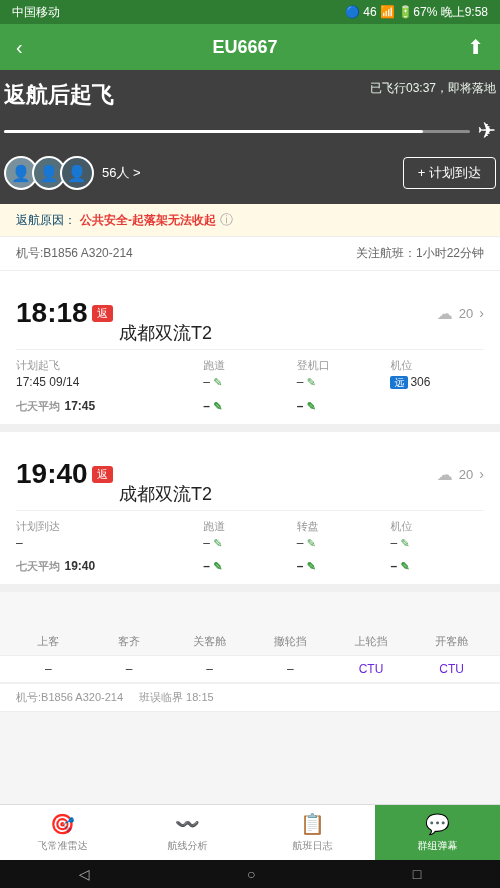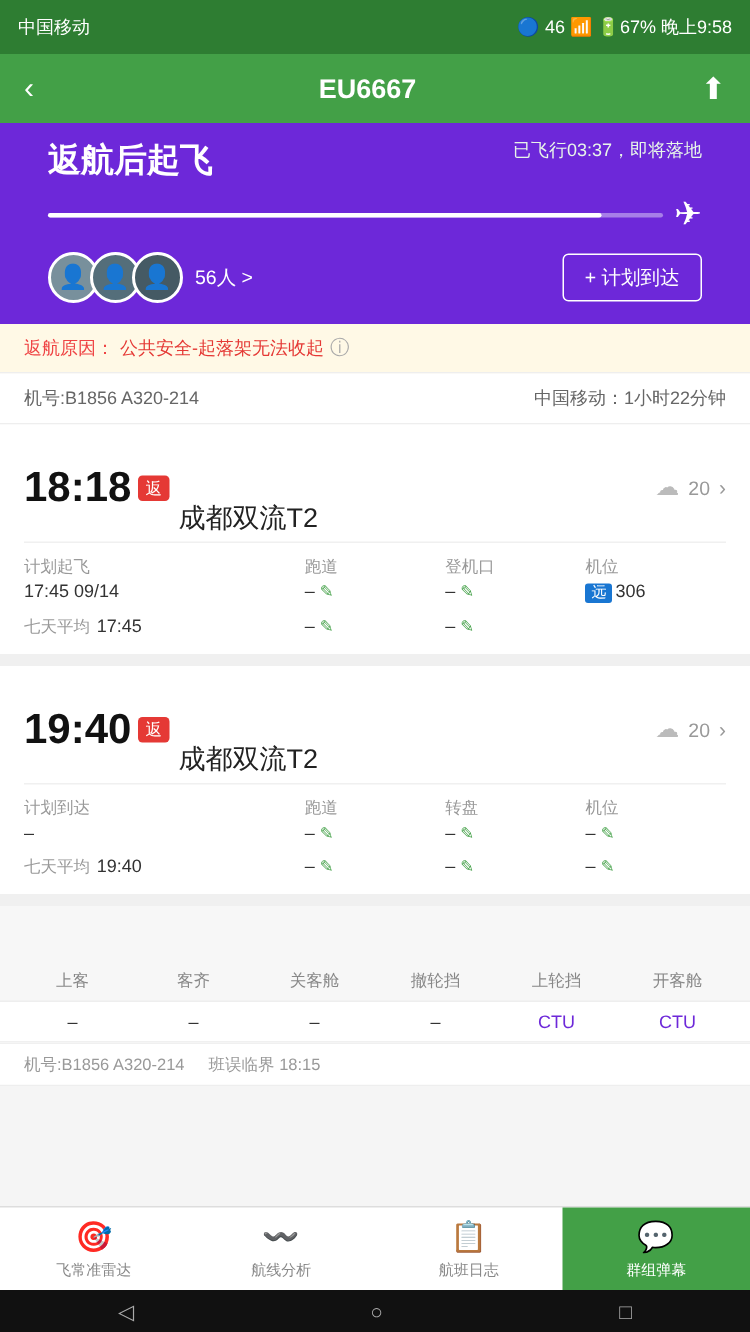--- a/index.html
+++ b/index.html
@@ -14,21 +14,21 @@
 
     
     .status-bar {
       background: #2e7d32;
       color: white;
       display: flex;
       justify-content: space-between;
       align-items: center;
       padding: 4px 12px;
       font-size: 12px;
-      height: 36px;
+      height: 24px;
     }
 
     
     .header {
       background: #43a047;
       color: white;
       display: flex;
       align-items: center;
       justify-content: space-between;
       padding: 10px 16px;
@@ -40,23 +40,23 @@
       color: white;
     }
     .back-icon, .share-icon {
       font-size: 20px;
       color: white;
       cursor: pointer;
     }
 
     
     .green-banner {
-      background: #6d28d9;
-      color: white;
-      padding: 10px 32px 14px;
+      background: #404040;
+      color: white;
+      padding: 10px 4px 14px;
     }
     .flight-status-row {
       display: flex;
       justify-content: space-between;
       align-items: flex-start;
       margin-bottom: 8px;
     }
     .flight-status-text {
       font-size: 22px;
       font-weight: bold;
@@ -137,25 +137,25 @@
       background: #fff9e6;
       padding: 7px 16px;
       font-size: 12px;
       color: #333;
       display: flex;
       align-items: center;
       gap: 4px;
       border-bottom: 1px solid #eee;
     }
     .warning-label {
-      color: #ef4444;
+      color: #0c4a6e;
     }
     .warning-value {
       color: #e53935;
-      font-weight: 400;
+      font-weight: 700;
     }
     .info-icon {
       color: #aaa;
       font-size: 13px;
       cursor: pointer;
     }
 
     
     .flight-meta {
       background: white;
@@ -226,20 +226,21 @@
       font-size: 12px;
       color: #333;
     }
     .detail-col { padding: 4px 0; }
 
     .segment-avg-row {
       display: grid;
       grid-template-columns: 2fr 1fr 1fr 1fr;
       gap: 0;
       margin-top: 2px;
+      font-weight: bold;
     }
     .avg-label {
       font-size: 11px;
       color: #999;
     }
     .avg-value {
       font-size: 12px;
       color: #333;
     }
     .edit-icon {
@@ -388,21 +389,21 @@
 </div>
 
 <div class="warning-bar">
   <span class="warning-label">返航原因：</span>
   <span class="warning-value">公共安全-起落架无法收起</span>
   <span class="info-icon">ⓘ</span>
 </div>
 
 <div class="flight-meta">
   <span>机号:B1856  A320-214</span>
-  <span>中国移动：1小时22分钟</span>
+  <span>关注航班：1小时22分钟</span>
 </div>
 
 <div class="segment-block">
   <div class="segment-header">
     <div style="display:flex;align-items:center;">
       <span class="segment-time">18:18</span>
       &nbsp;
       <span class="segment-tag">返</span>
       <span class="segment-airport">成都双流T2</span>
     </div>

